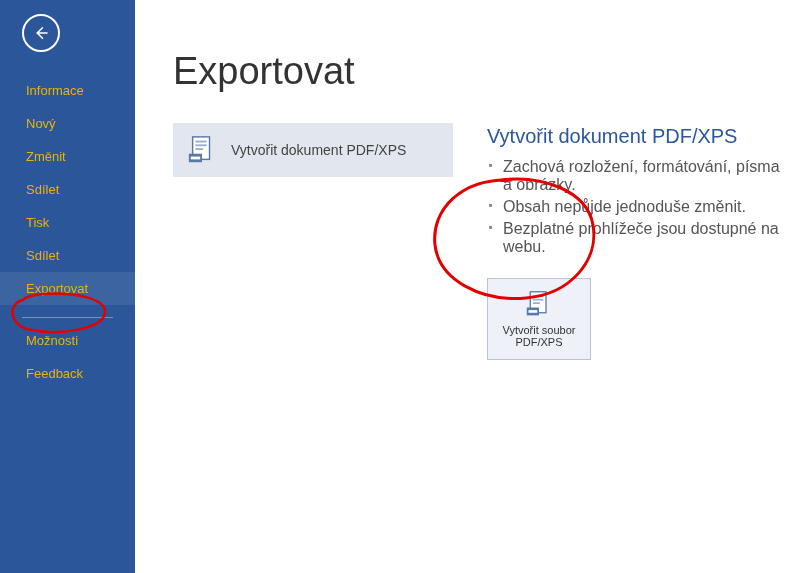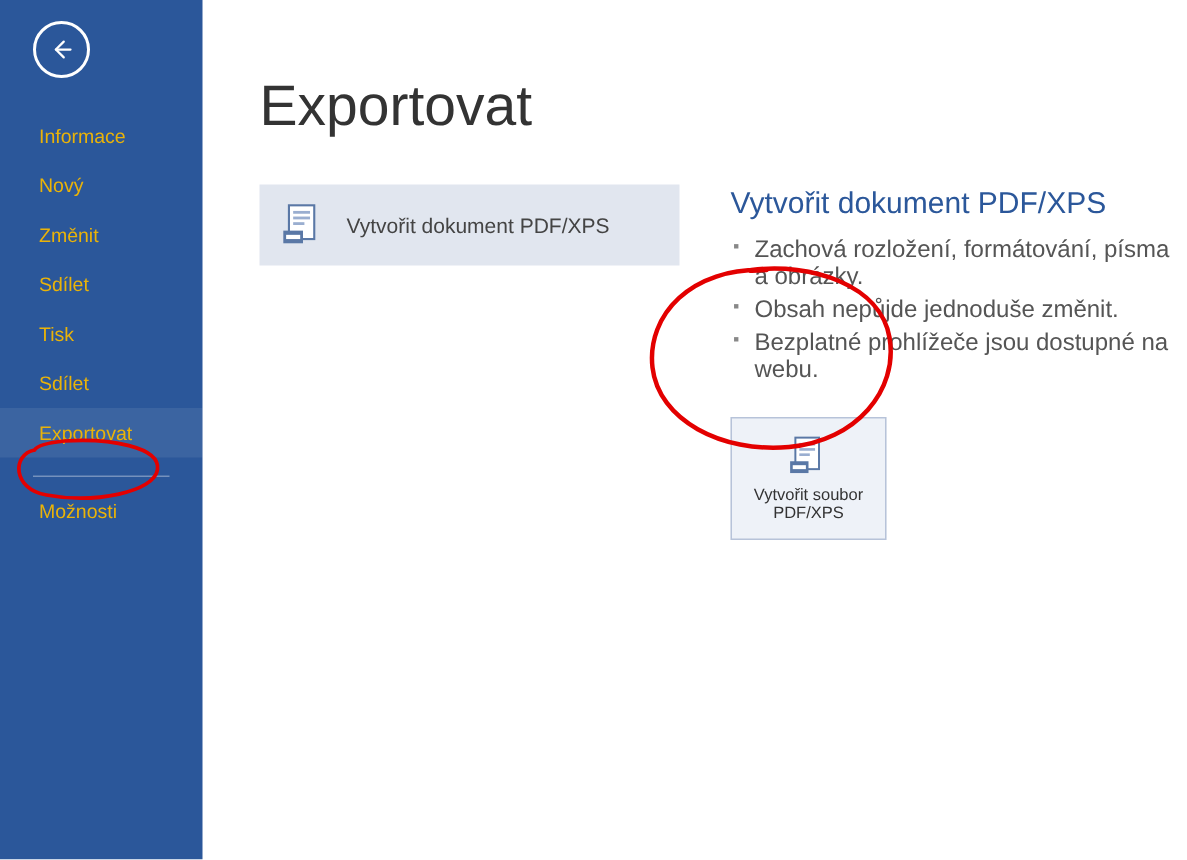--- a/index.html
+++ b/index.html
@@ -115,20 +115,21 @@
   </div>
   <div class="nav-item">Informace</div>
   <div class="nav-item">Nový</div>
   <div class="nav-item">Změnit</div>
   <div class="nav-item">Sdílet</div>
   <div class="nav-item">Tisk</div>
   <div class="nav-item">Sdílet</div>
   <div class="nav-item selected">Exportovat</div>
   <div class="nav-sep"></div>
   <div class="nav-item">Možnosti</div>
+  <div class="nav-item">Feedback</div>
 </div>
 
 <div class="main">
   <div class="page-title">Exportovat</div>
 
   <div class="content-row">
     <div class="options-col">
       <div class="option-item selected">
         <span class="option-icon">
           <svg viewBox="0 0 32 32" width="30" height="30">

